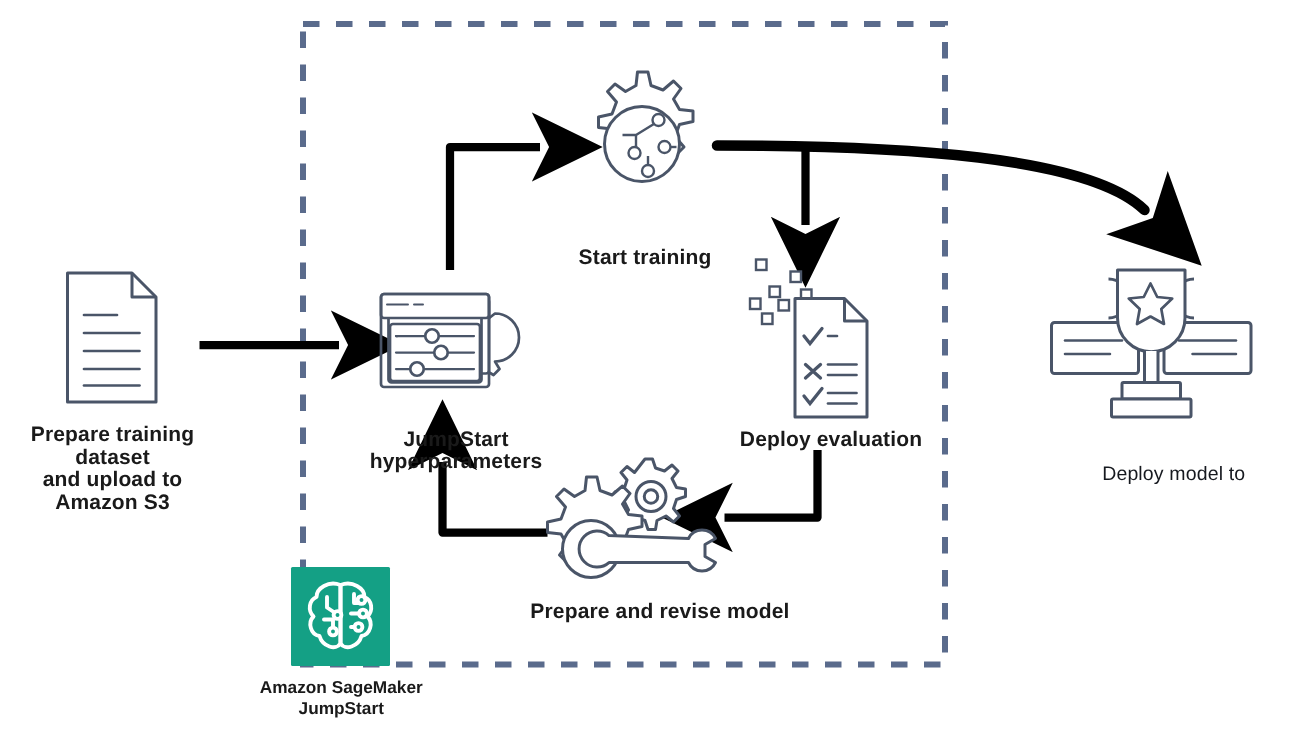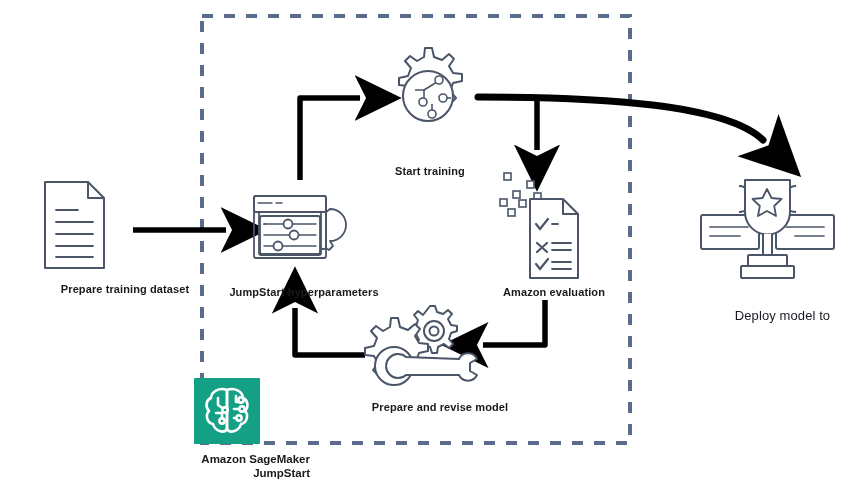--- a/index.html
+++ b/index.html
@@ -1,20 +1,20 @@
 <!DOCTYPE html>
 <html><head>
 <meta charset="utf-8">
 <style>
   html,body{margin:0;padding:0;background:#ffffff;}
   body{width:865px;height:489px;position:relative;overflow:hidden;
        font-family:"Liberation Sans","DejaVu Sans",sans-serif;color:#18202a;}
   #canvas{position:absolute;inset:0;width:865px;height:489px;}
   .label{position:absolute;text-align:center;line-height:15px;
-         font-size:11px;font-weight:700;color:#1a1a1a;letter-spacing:.1px;}
+         font-size:14px;font-weight:700;color:#1a1a1a;letter-spacing:.1px;}
   .label.light{font-weight:400;font-size:13px;line-height:18px;color:#16191f;}
   .jump-label{position:absolute;text-align:center;font-size:11.5px;
               font-weight:700;color:#1a1a1a;line-height:14px;}
   .sm-logo{position:absolute;background:#14a085;border-radius:1px;}
   svg{overflow:visible;}
 </style>
 </head>
 <body>
 
 <svg id="canvas" viewBox="0 0 865 489">
@@ -186,37 +186,38 @@
       <path d="M40,40 L44,40"></path>
       <circle cx="47" cy="22" r="2.6" fill="#14a085"></circle>
       <circle cx="48" cy="31" r="2.6" fill="#14a085"></circle>
       <circle cx="45" cy="40" r="2.6" fill="#14a085"></circle>
       <circle cx="31" cy="32" r="2.6" fill="#14a085"></circle>
       <circle cx="28" cy="43" r="2.6" fill="#14a085"></circle>
     </g>
   </svg>
 </div>
 
-<div class="label" style="left:12px;top:282px;width:150px;padding-left:38px;">
+<div class="label" style="left:0px;top:282px;width:150px;">
   <div>Prepare training dataset</div>
+  <div>and upload to Amazon S3</div>
 </div>
 
 <div class="label" style="left:218px;top:285px;width:172px;">
   <div>JumpStart hyperparameters</div>
 </div>
 
 <div class="label" style="left:350px;top:164px;width:160px;">
   <div>Start training</div>
 </div>
 
 <div class="label" style="left:474px;top:285px;width:160px;">
-  <div>Amazon evaluation</div>
+  <div>Deploy evaluation</div>
 </div>
 
 <div class="label" style="left:345px;top:400px;width:190px;">
   <div>Prepare and revise model</div>
 </div>
 
 <div class="label light" style="left:684px;top:268px;width:197px;margin-top:39px;">
   <div>Deploy model to</div>
 </div>
 
-<div class="jump-label" style="left:145px;top:452px;width:165px;text-align:right;">Amazon SageMaker JumpStart</div>
+<div class="jump-label" style="left:145px;top:452px;width:165px;">Amazon SageMaker JumpStart</div>
 
 </body></html>

